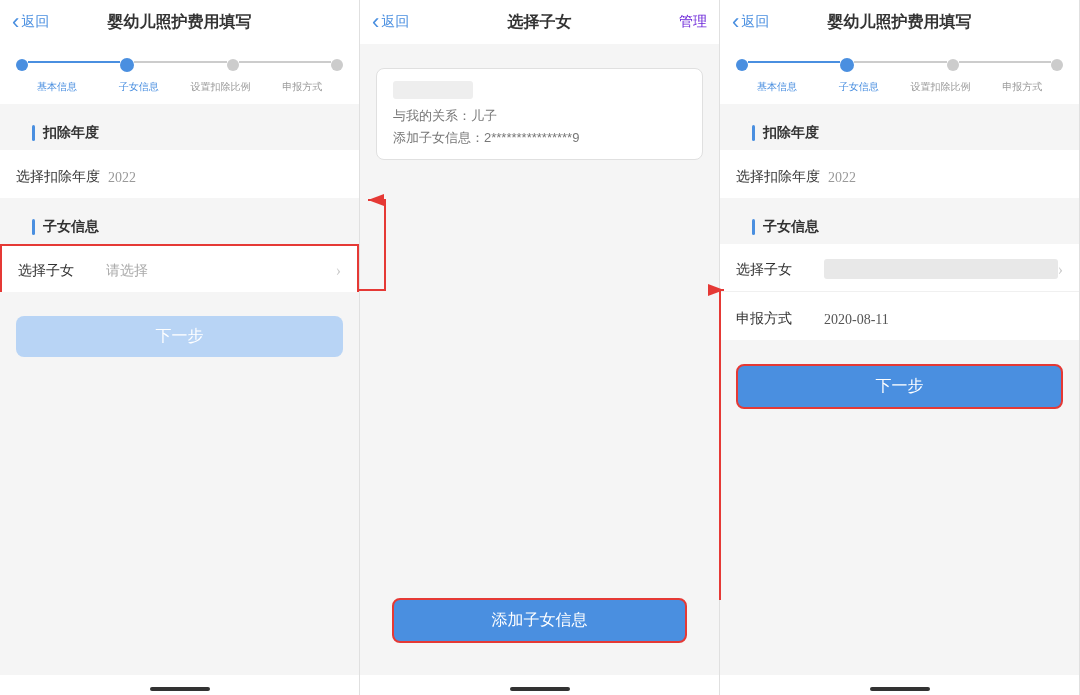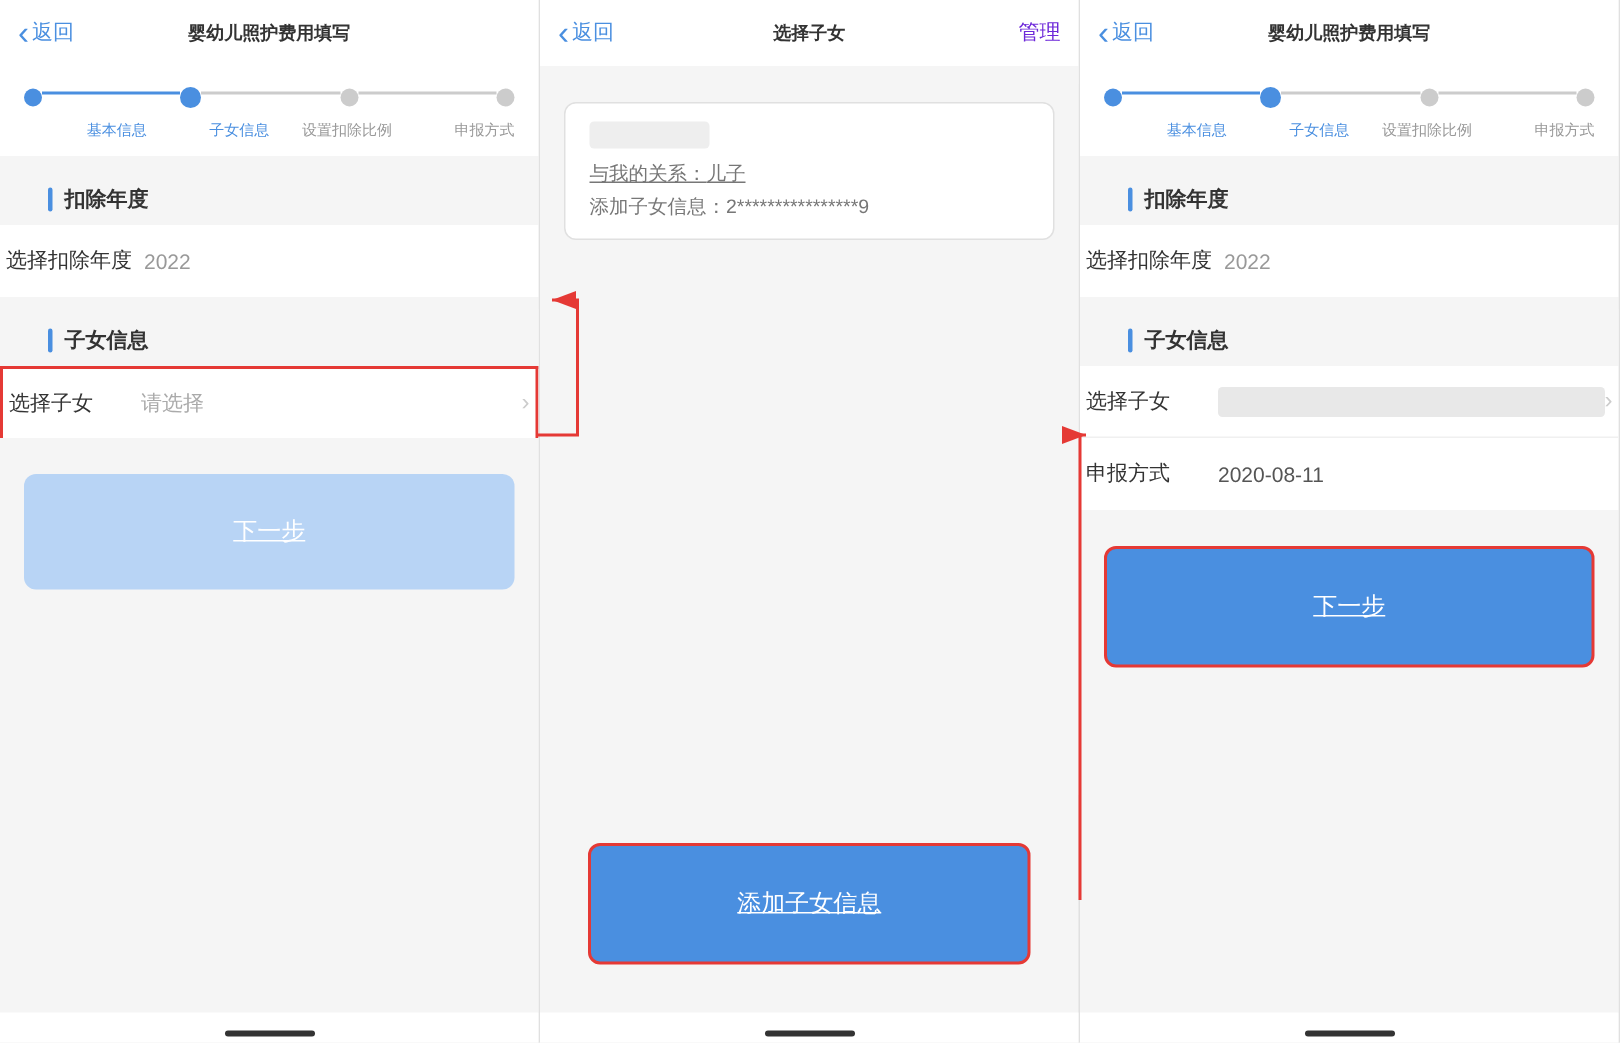--- a/index.html
+++ b/index.html
@@ -28,21 +28,21 @@
     .nav-bar {
       display: flex;
       align-items: center;
       justify-content: center;
       padding: 12px 28px;
       background: #fff;
       position: relative;
       height: 44px;
     }
     .nav-title {
-      font-size: 12px;
+      font-size: 16px;
       font-weight: 600;
       color: #333;
     }
     .nav-back {
       position: absolute;
       left: 12px;
       display: flex;
       align-items: center;
       color: #4a8fe0;
       font-size: 14px;
@@ -66,21 +66,21 @@
     .stepper-container {
       background: #fff;
       padding: 14px 16px 10px;
       display: flex;
       align-items: center;
       justify-content: center;
     }
     .step-item {
       display: flex;
       flex-direction: column;
-      align-items: flex-end;
+      align-items: center;
       flex: 1;
       position: relative;
     }
     .step-dot {
       width: 12px;
       height: 12px;
       border-radius: 50%;
       background: #ccc;
       z-index: 1;
     }
@@ -149,24 +149,25 @@
       color: #333;
     }
 
     
     .form-card {
       background: #fff;
       margin: 0 0 8px 0;
     }
     .form-row {
       display: flex;
-      align-items: center;
-      padding: 12px 4px;
+      align-items: flex-end;
+      padding: 12px 16px;
       border-bottom: 1px solid #f0f0f0;
       min-height: 48px;
+      font-family: Liberation Serif, serif;
     }
     .form-row:last-child { border-bottom: none; }
     .form-label {
       font-size: 14px;
       color: #333;
       min-width: 80px;
     }
     .form-value {
       flex: 1;
       font-size: 14px;
@@ -184,28 +185,27 @@
       width: 120px;
     }
     .form-chevron {
       color: #ccc;
       font-size: 16px;
     }
 
     
     .btn-next {
       margin: 16px;
-      padding: 28px;
+      padding: 10px;
       border-radius: 8px;
       border: none;
       font-size: 16px;
       cursor: pointer;
       width: calc(100% - 32px);
       text-align: center;
-      text-decoration: underline;
     }
     .btn-next.disabled {
       background: #b8d4f5;
       color: #fff;
     }
     .btn-next.enabled {
       background: #4a8fe0;
       color: #fff;
     }
 
@@ -220,21 +220,20 @@
     .child-name {
       font-size: 15px;
       color: #555;
       margin-bottom: 6px;
       font-weight: 500;
     }
     .child-relation {
       font-size: 13px;
       color: #777;
       margin-bottom: 4px;
-      text-decoration: underline;
     }
     .child-id {
       font-size: 13px;
       color: #777;
     }
 
     
     .divider {
       height: 8px;
       background: #f5f5f5;

